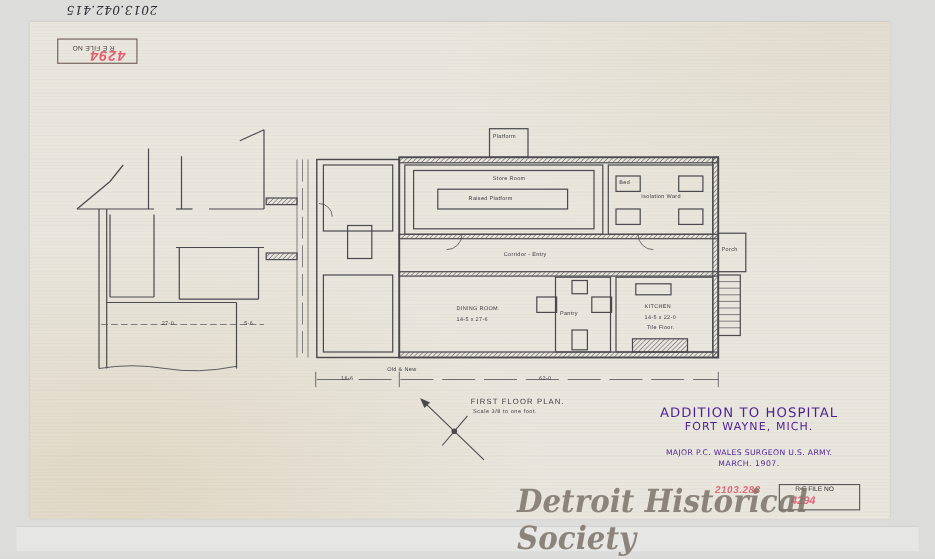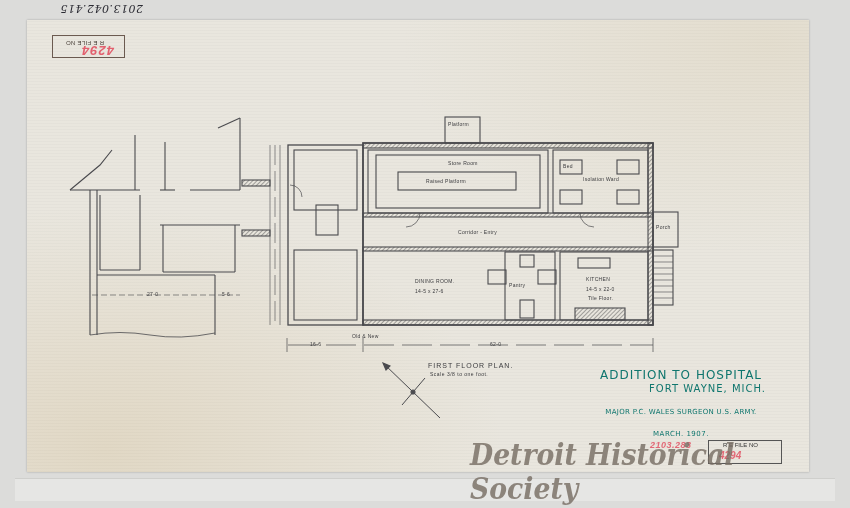--- a/index.html
+++ b/index.html
@@ -9,25 +9,25 @@
   .sheet{position:absolute;left:27px;top:20px;width:782px;height:452px;background:#e9e6de;
     background-image:repeating-linear-gradient(0deg,rgba(0,0,0,0.018) 0px,rgba(0,0,0,0.018) 1px,transparent 1px,transparent 3px),
     radial-gradient(ellipse at 10% 95%, rgba(210,190,150,0.35), transparent 40%),
     radial-gradient(ellipse at 95% 5%, rgba(210,195,160,0.25), transparent 35%);
     box-shadow:0 0 2px rgba(0,0,0,0.25);}
   .handnote{position:absolute;left:60px;top:2px;font-family:"DejaVu Serif",serif;font-style:italic;font-size:11px;color:#2b2b33;transform:rotate(180deg);letter-spacing:0.5px;}
   .stamp{position:absolute;left:52px;top:35px;width:71px;height:21px;border:1px solid #6b5a50;transform:rotate(180deg);}
   .stamp .num{position:absolute;left:10px;top:-1px;font-size:13px;font-weight:bold;color:#e2606e;letter-spacing:1px;font-style:italic;}
   .stamp .lbl{position:absolute;left:20px;top:11px;font-size:6px;color:#4a403a;}
   svg.plan{position:absolute;left:0;top:0;}
-  .title-block{position:absolute;left:596px;top:368px;width:170px;font-family:"DejaVu Sans",sans-serif;color:#0f766e;text-align:center;}
+  .title-block{position:absolute;left:596px;top:368px;width:170px;font-family:"DejaVu Sans",sans-serif;color:#4c1d95;text-align:center;}
   .t1{font-size:12px;letter-spacing:1px;}
-  .t2{font-size:10px;letter-spacing:1px;margin-top:1px;text-align:right;}
+  .t2{font-size:10px;letter-spacing:1px;margin-top:1px;}
   .t3{font-size:7px;letter-spacing:0.3px;margin-top:14px;}
-  .t4{font-size:7px;letter-spacing:0.5px;margin-top:14px;}
+  .t4{font-size:7px;letter-spacing:0.5px;margin-top:2px;}
   .plan-title{position:absolute;left:428px;top:362px;font-size:7px;color:#3b3b3e;letter-spacing:1px;}
   .plan-scale{position:absolute;left:430px;top:371px;font-size:5px;color:#3b3b3e;letter-spacing:0.5px;}
   .lbl{position:absolute;font-size:5px;color:#3b3b3e;white-space:nowrap;letter-spacing:0.3px;}
   .wm{position:absolute;left:470px;top:438px;font-family:"DejaVu Serif",serif;font-style:italic;font-weight:bold;font-size:29px;color:rgba(120,110,100,0.82);letter-spacing:0px;transform:scaleX(0.92);transform-origin:left;}
   .red-stamp{position:absolute;left:650px;top:440px;font-size:9px;color:#e26876;font-style:italic;font-weight:bold;letter-spacing:0.5px;}
   .file-box{position:absolute;left:708px;top:440px;width:72px;height:22px;border:1px solid #555;}
   .file-box .fl{position:absolute;left:14px;top:1px;font-size:6px;color:#333;}
   .file-box .fn{position:absolute;left:10px;top:9px;font-size:10px;color:#e26876;font-weight:bold;font-style:italic;}
 </style>
 </head>

